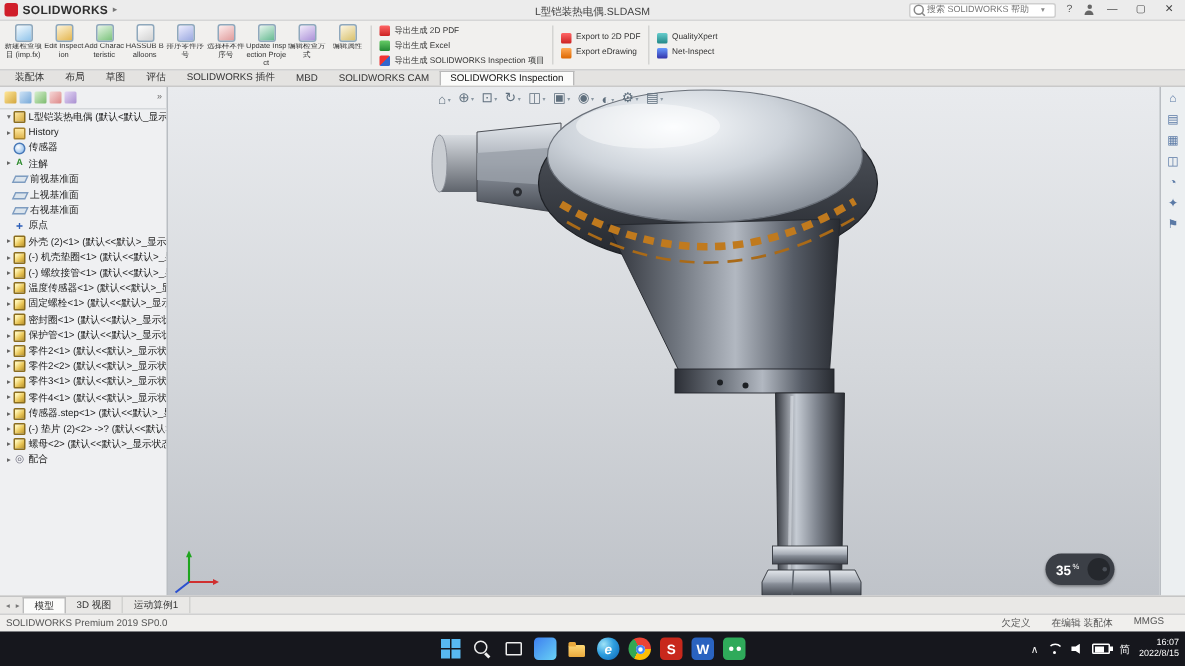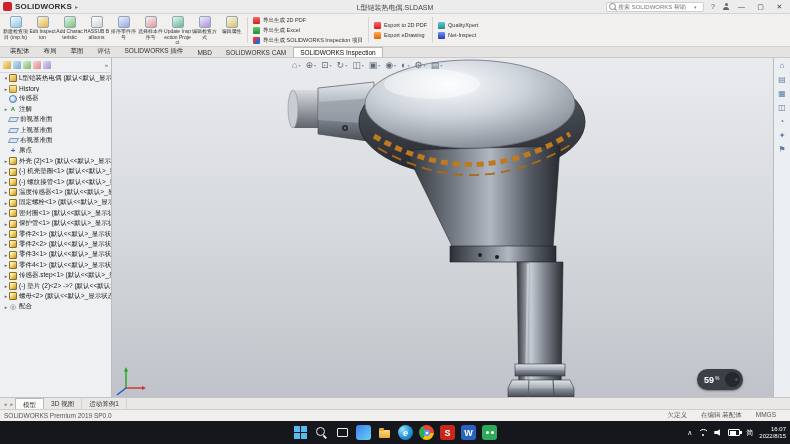--- a/index.html
+++ b/index.html
@@ -354,21 +354,21 @@
 
       <span class="hudi">◉</span>
 
       <span class="hudi">◐</span>
 
       <span class="hudi">⚙</span>
 
       <span class="hudi">▤</span>
     </div>
   <div class="zoom-badge">
-    <span class="zval">59</span>
+    <span class="zval">35</span>
     <span class="zunit">%</span>
     <span class="zknob"></span>
   </div>
 </div>
 
 <div class="tree-panel">
   <div class="panel-tabs">
     <span class="ptab pt1"></span>
     <span class="ptab pt2"></span>
     <span class="ptab pt3"></span>

